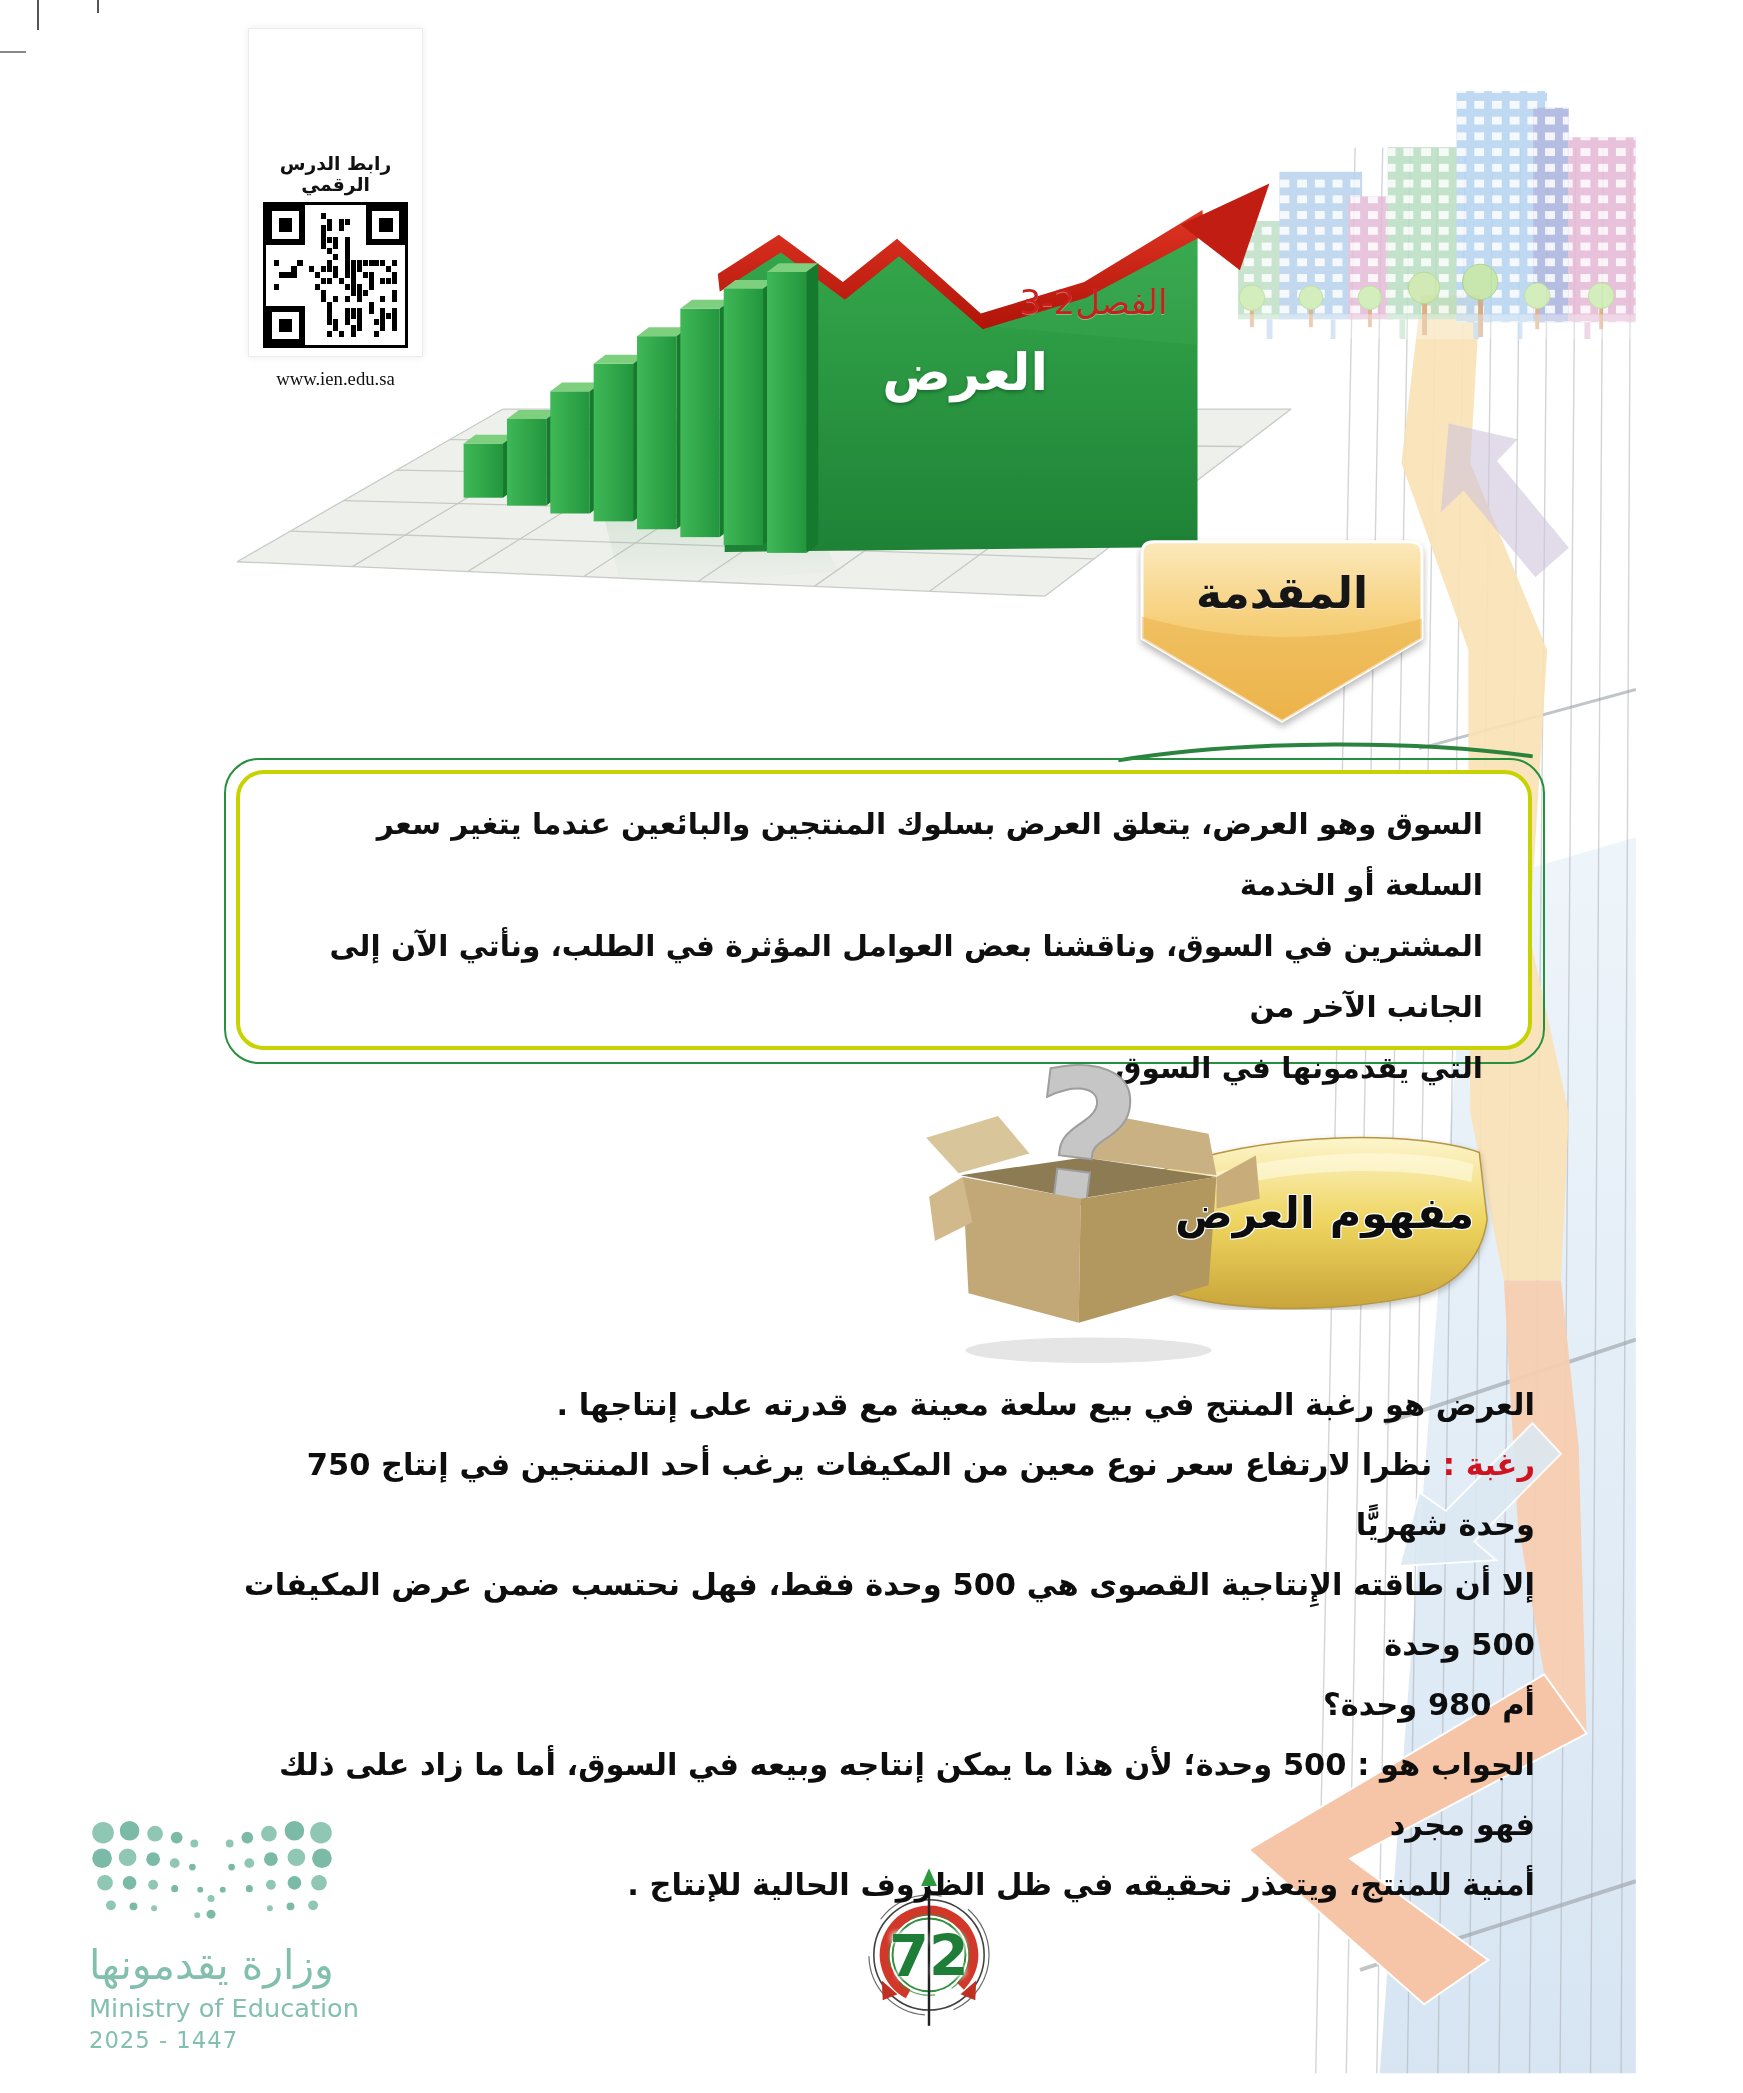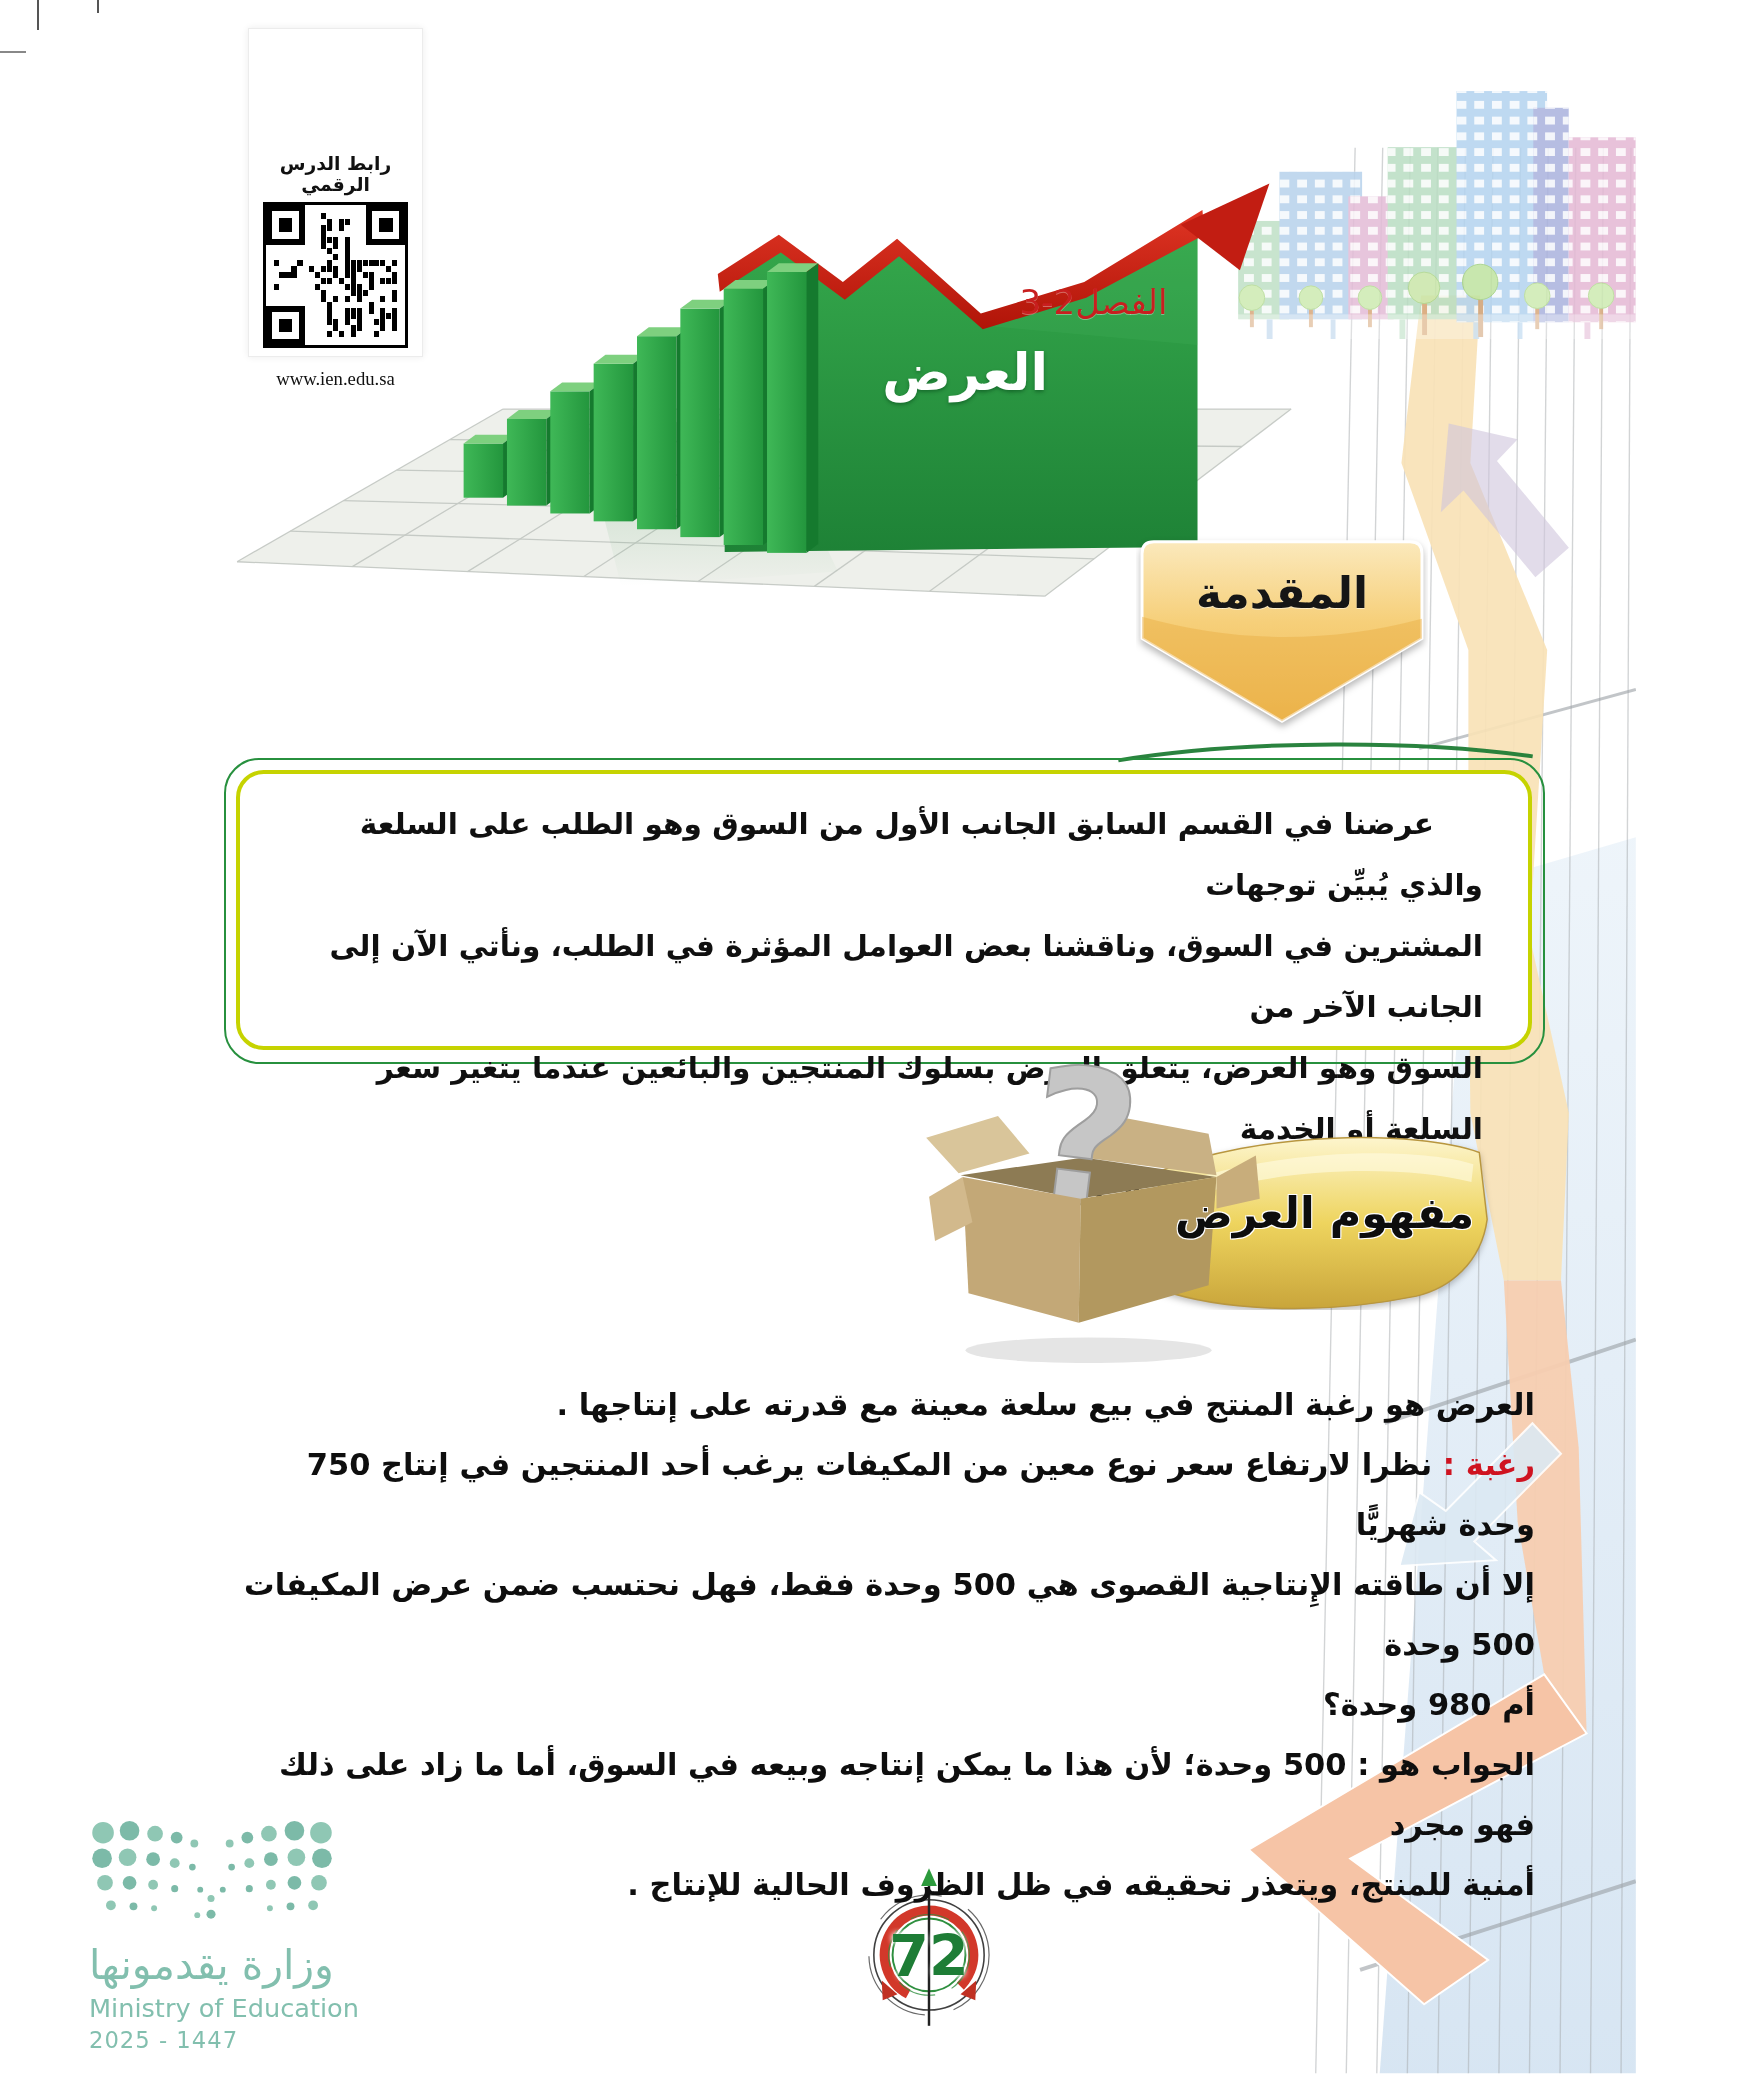--- a/index.html
+++ b/index.html
@@ -365,23 +365,22 @@
     <path d="M6,26 Q6,14 18,14 L278,14 Q290,14 290,26 L290,112 L148,196 L6,112 Z" fill="url(#goldShield)" stroke="#ffffff" stroke-width="3" style="filter:drop-shadow(0 4px 4px rgba(0,0,0,0.28));"></path>
     <path d="M6,90 Q148,130 290,92 L290,112 L148,196 L6,112 Z" fill="#e9ae43" opacity="0.45"></path>
   </svg>
   <div class="intro-banner-text">المقدمة</div>
   <svg class="abs" style="left:1111px;top:731px;width:429px;height:43px;" viewBox="0 0 436 44">
     <path d="M6,30 C140,8 320,10 430,26" stroke="#1f7c35" stroke-width="4" fill="none" opacity="0.95"></path>
   </svg>
 
   <div class="intro-ring"></div>
   <div class="intro-box">
-    <div class="iline indent">عرضنا في القسم السابق الجانب الأول من السوق وهو الطلب على السلعة والذي يُبيِّن توجهات</div>
+    <div class="iline">السوق وهو العرض، يتعلق العرض بسلوك المنتجين والبائعين عندما يتغير سعر السلعة أو الخدمة</div>
     <div class="iline">المشترين في السوق، وناقشنا بعض العوامل المؤثرة في الطلب، ونأتي الآن إلى الجانب الآخر من</div>
-    <div class="iline">السوق وهو العرض، يتعلق العرض بسلوك المنتجين والبائعين عندما يتغير سعر السلعة أو الخدمة</div>
     <div class="iline">التي يقدمونها في السوق .</div>
   </div>
 
   <svg class="abs" style="left:1123px;top:1113px;width:374px;height:197px;" viewBox="0 0 380 200">
     <defs>
       <linearGradient id="goldRibbon" x1="0" y1="0" x2="0" y2="1">
         <stop offset="0" stop-color="#fdf5cd"></stop>
           <stop offset="0.5" stop-color="#eed45e"></stop>
           <stop offset="1" stop-color="#c9a53b"></stop>
       </linearGradient>

